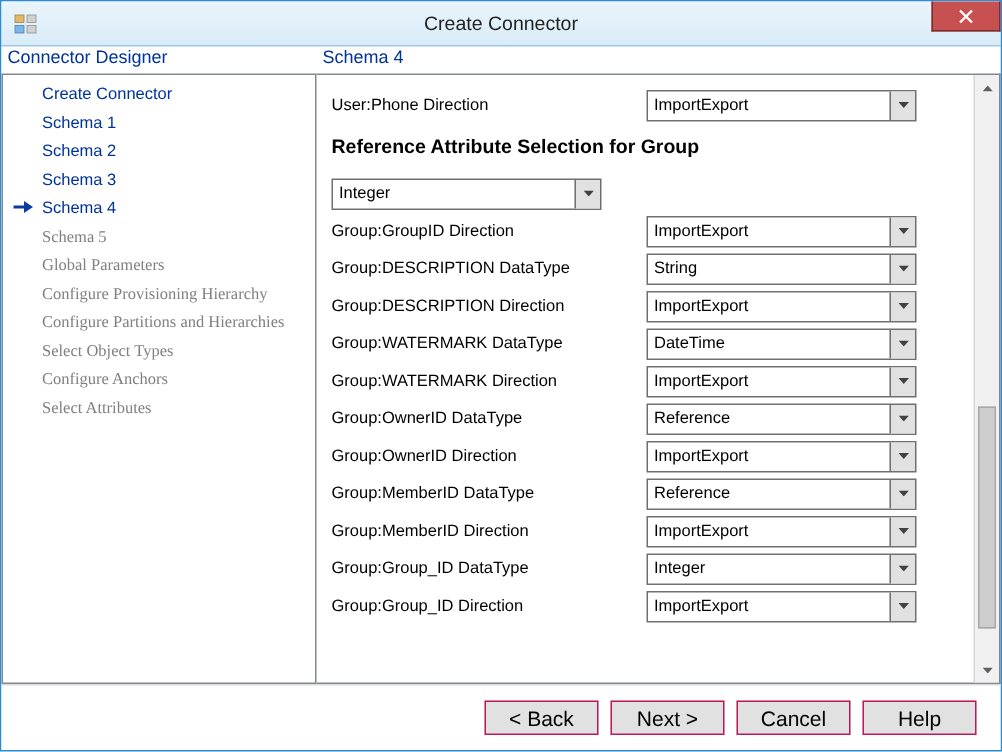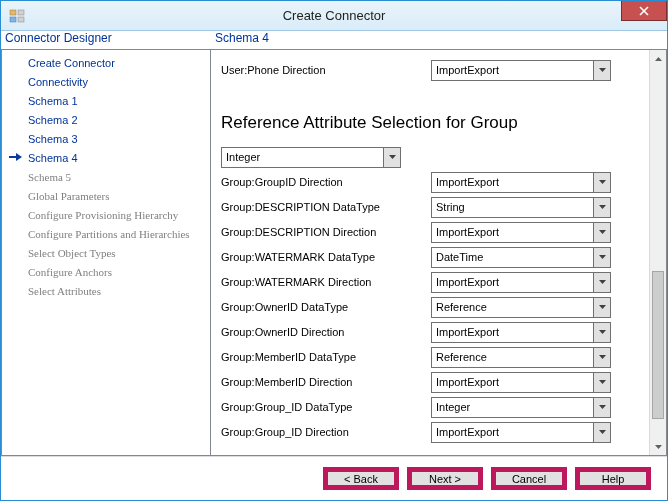--- a/index.html
+++ b/index.html
@@ -151,23 +151,24 @@
     overflow: hidden;
   }
   .form-row .combo .combo-btn {
     width: 17px;
     height: 100%;
     background: #e1e1e1;
     border-left: 1px solid #707070;
     display: flex; align-items: center; justify-content: center;
   }
   .section-heading {
-    font-size: 17px;
+    font-size: 13px;
     color: #000;
-    margin: 31px 0 12px 0;
+    margin: 8px 0 12px 0;
+    font-weight: bold;
   }
   .scrollbar-v {
     width: 17px;
     background: #f0f0f0;
     border-left: 1px solid #dadada;
     display: flex;
     flex-direction: column;
   }
   .scrollbar-v .sb-arrow {
     height: 17px;
@@ -193,24 +194,24 @@
     display: flex;
     align-items: center;
     justify-content: flex-end;
     padding-right: 16px;
     gap: 8px;
     background: #fff;
   }
   .button-bar button {
     width: 76px;
     height: 23px;
-    border: 5px solid #be185d;
+    border: 1px solid #be185d;
     background: #e1e1e1;
     font-family: inherit;
-    font-size: 11px;
+    font-size: 14px;
     cursor: pointer;
   }
 </style>
 </head>
 <body>
 
 <div class="window">
 
   <div class="titlebar">
     <span class="app-icon">
@@ -234,21 +235,20 @@
 
     <div class="header-labels">
       <div class="left-h">Connector Designer</div>
       <div class="right-h">Schema 4</div>
     </div>
 
     <div class="panels">
 
       <div class="sidebar" id="sidebar">
           <div class="nav-item"><span>Create Connector</span></div>
-          <div class="nav-item"><span>Connectivity</span></div>
           <div class="nav-item"><span>Schema 1</span></div>
           <div class="nav-item"><span>Schema 2</span></div>
           <div class="nav-item"><span>Schema 3</span></div>
           <div class="nav-item current"><svg class="arrow-icon" width="14" height="12" viewBox="0 0 14 12">
               <line x1="1" y1="6" x2="10" y2="6" stroke="#0a3b9e" stroke-width="2"></line>
               <polygon points="8,2 14,6 8,10" fill="#0a3b9e"></polygon>
             </svg><span>Schema 4</span></div>
           <div class="nav-item dim"><span>Schema 5</span></div>
           <div class="nav-item dim"><span>Global Parameters</span></div>
           <div class="nav-item dim"><span>Configure Provisioning Hierarchy</span></div>

